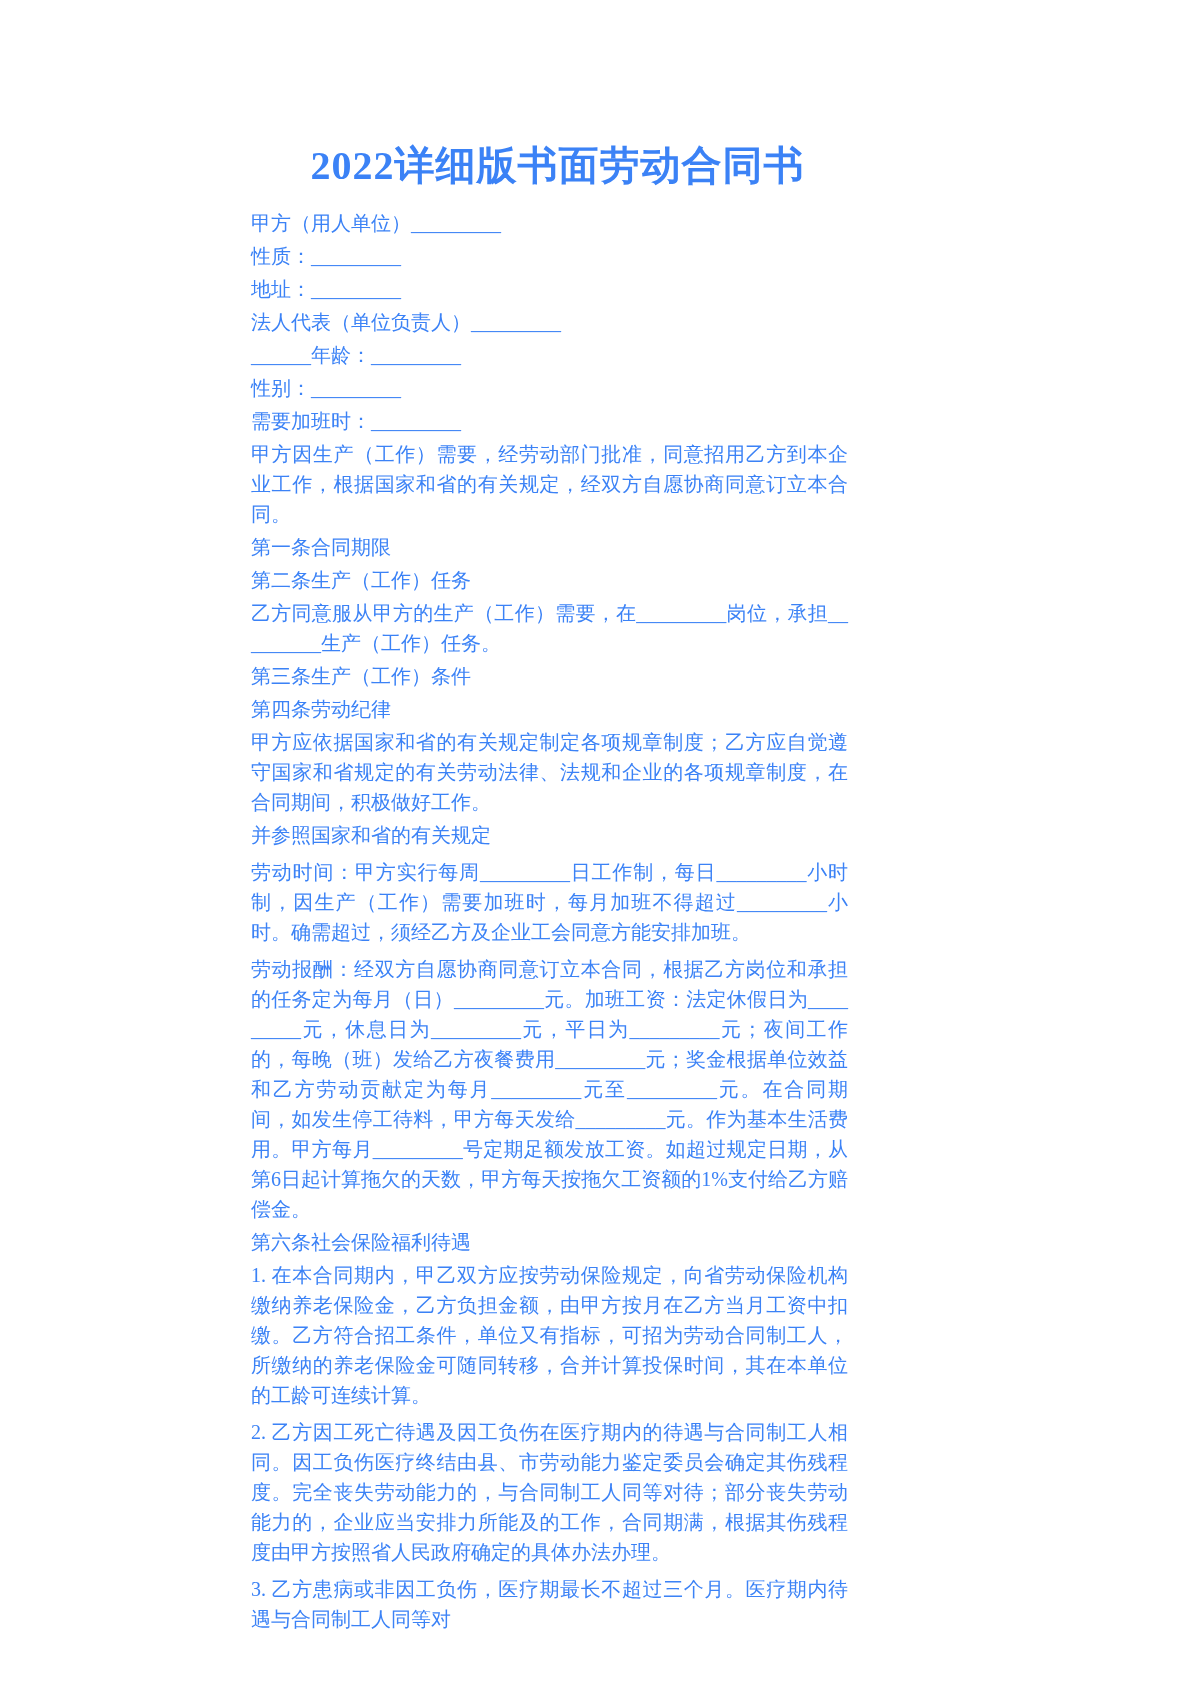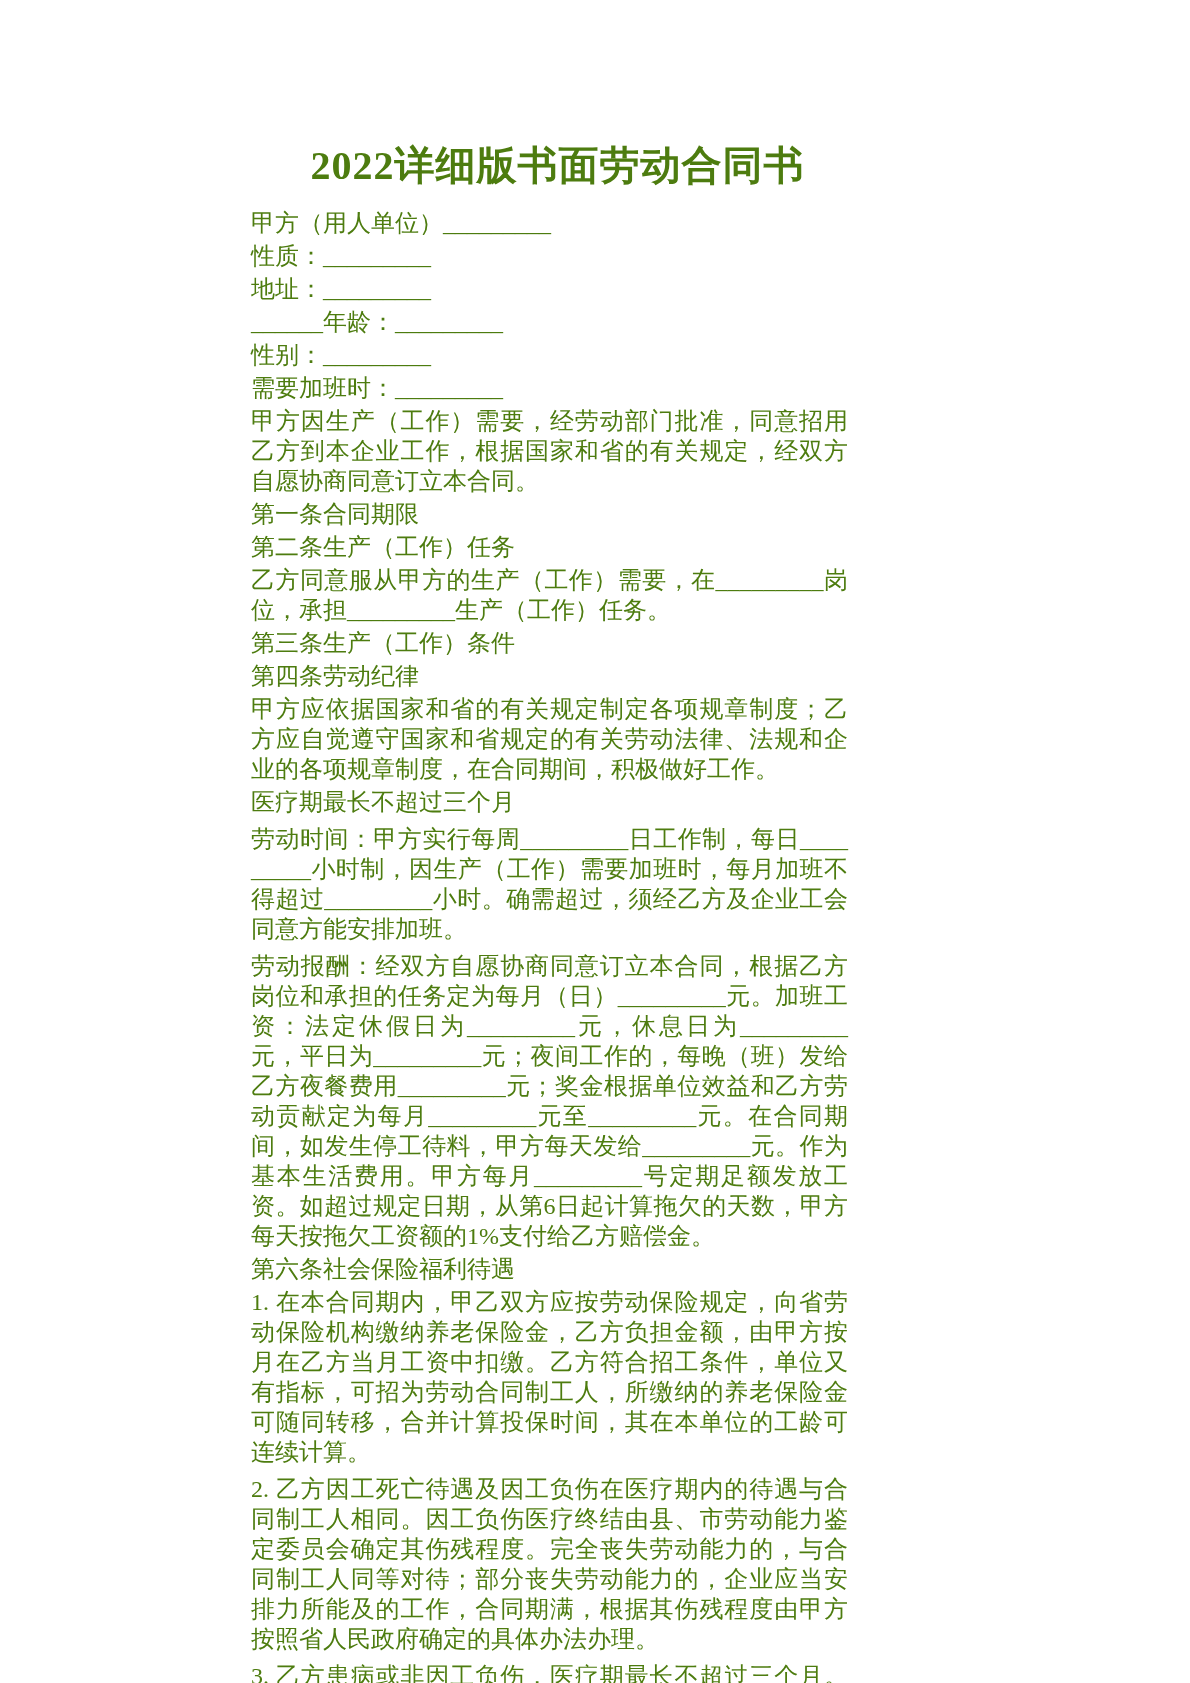--- a/index.html
+++ b/index.html
@@ -9,63 +9,64 @@
   }
   .page {
     position: relative;
     width: 1028px;
     height: 1683px;
     margin: 0 auto;
     background: #ffffff;
     box-sizing: border-box;
     padding: 140px 245px 0 170px;
     font-family: "Liberation Serif", "DejaVu Serif", serif;
-    color: #4d7c0f;
+    color: #3b82f6;
     overflow: hidden;
   }
   .doc-title {
     font-size: 40px;
     font-weight: bold;
     text-align: center;
     margin: 0 0 16px 0;
     line-height: 1.3;
     letter-spacing: 1px;
   }
   .doc-body p {
-    font-size: 24px;
+    font-size: 20px;
     line-height: 30px;
     margin: 0 16px 3px 0;
     text-align: justify;
     word-break: break-all;
     overflow-wrap: anywhere;
   }
   .doc-body p.spaced {
     margin-top: 7px;
   }
 </style>
 </head>
 <body>
 
 <div class="page">
   <h1 class="doc-title">2022详细版书面劳动合同书</h1>
   <div class="doc-body">
     <p>甲方（用人单位）_________</p>
     <p>性质：_________</p>
     <p>地址：_________</p>
+    <p>法人代表（单位负责人）_________</p>
     <p>______年龄：_________</p>
     <p>性别：_________</p>
     <p>需要加班时：_________</p>
     <p>甲方因生产（工作）需要，经劳动部门批准，同意招用乙方到本企业工作，根据国家和省的有关规定，经双方自愿协商同意订立本合同。</p>
     <p>第一条合同期限</p>
     <p>第二条生产（工作）任务</p>
     <p>乙方同意服从甲方的生产（工作）需要，在_________岗位，承担_________生产（工作）任务。</p>
     <p>第三条生产（工作）条件</p>
     <p>第四条劳动纪律</p>
     <p>甲方应依据国家和省的有关规定制定各项规章制度；乙方应自觉遵守国家和省规定的有关劳动法律、法规和企业的各项规章制度，在合同期间，积极做好工作。</p>
-    <p>医疗期最长不超过三个月</p>
+    <p>并参照国家和省的有关规定</p>
     <p class="spaced">劳动时间：甲方实行每周_________日工作制，每日_________小时制，因生产（工作）需要加班时，每月加班不得超过_________小时。确需超过，须经乙方及企业工会同意方能安排加班。</p>
     <p class="spaced">劳动报酬：经双方自愿协商同意订立本合同，根据乙方岗位和承担的任务定为每月（日）_________元。加班工资：法定休假日为_________元，休息日为_________元，平日为_________元；夜间工作的，每晚（班）发给乙方夜餐费用_________元；奖金根据单位效益和乙方劳动贡献定为每月_________元至_________元。在合同期间，如发生停工待料，甲方每天发给_________元。作为基本生活费用。甲方每月_________号定期足额发放工资。如超过规定日期，从第6日起计算拖欠的天数，甲方每天按拖欠工资额的1%支付给乙方赔偿金。</p>
     <p>第六条社会保险福利待遇</p>
     <p>1. 在本合同期内，甲乙双方应按劳动保险规定，向省劳动保险机构缴纳养老保险金，乙方负担金额，由甲方按月在乙方当月工资中扣缴。乙方符合招工条件，单位又有指标，可招为劳动合同制工人，所缴纳的养老保险金可随同转移，合并计算投保时间，其在本单位的工龄可连续计算。</p>
     <p class="spaced">2. 乙方因工死亡待遇及因工负伤在医疗期内的待遇与合同制工人相同。因工负伤医疗终结由县、市劳动能力鉴定委员会确定其伤残程度。完全丧失劳动能力的，与合同制工人同等对待；部分丧失劳动能力的，企业应当安排力所能及的工作，合同期满，根据其伤残程度由甲方按照省人民政府确定的具体办法办理。</p>
     <p class="spaced">3. 乙方患病或非因工负伤，医疗期最长不超过三个月。医疗期内待遇与合同制工人同等对</p>
   </div>
 </div>
 
 </body></html>

